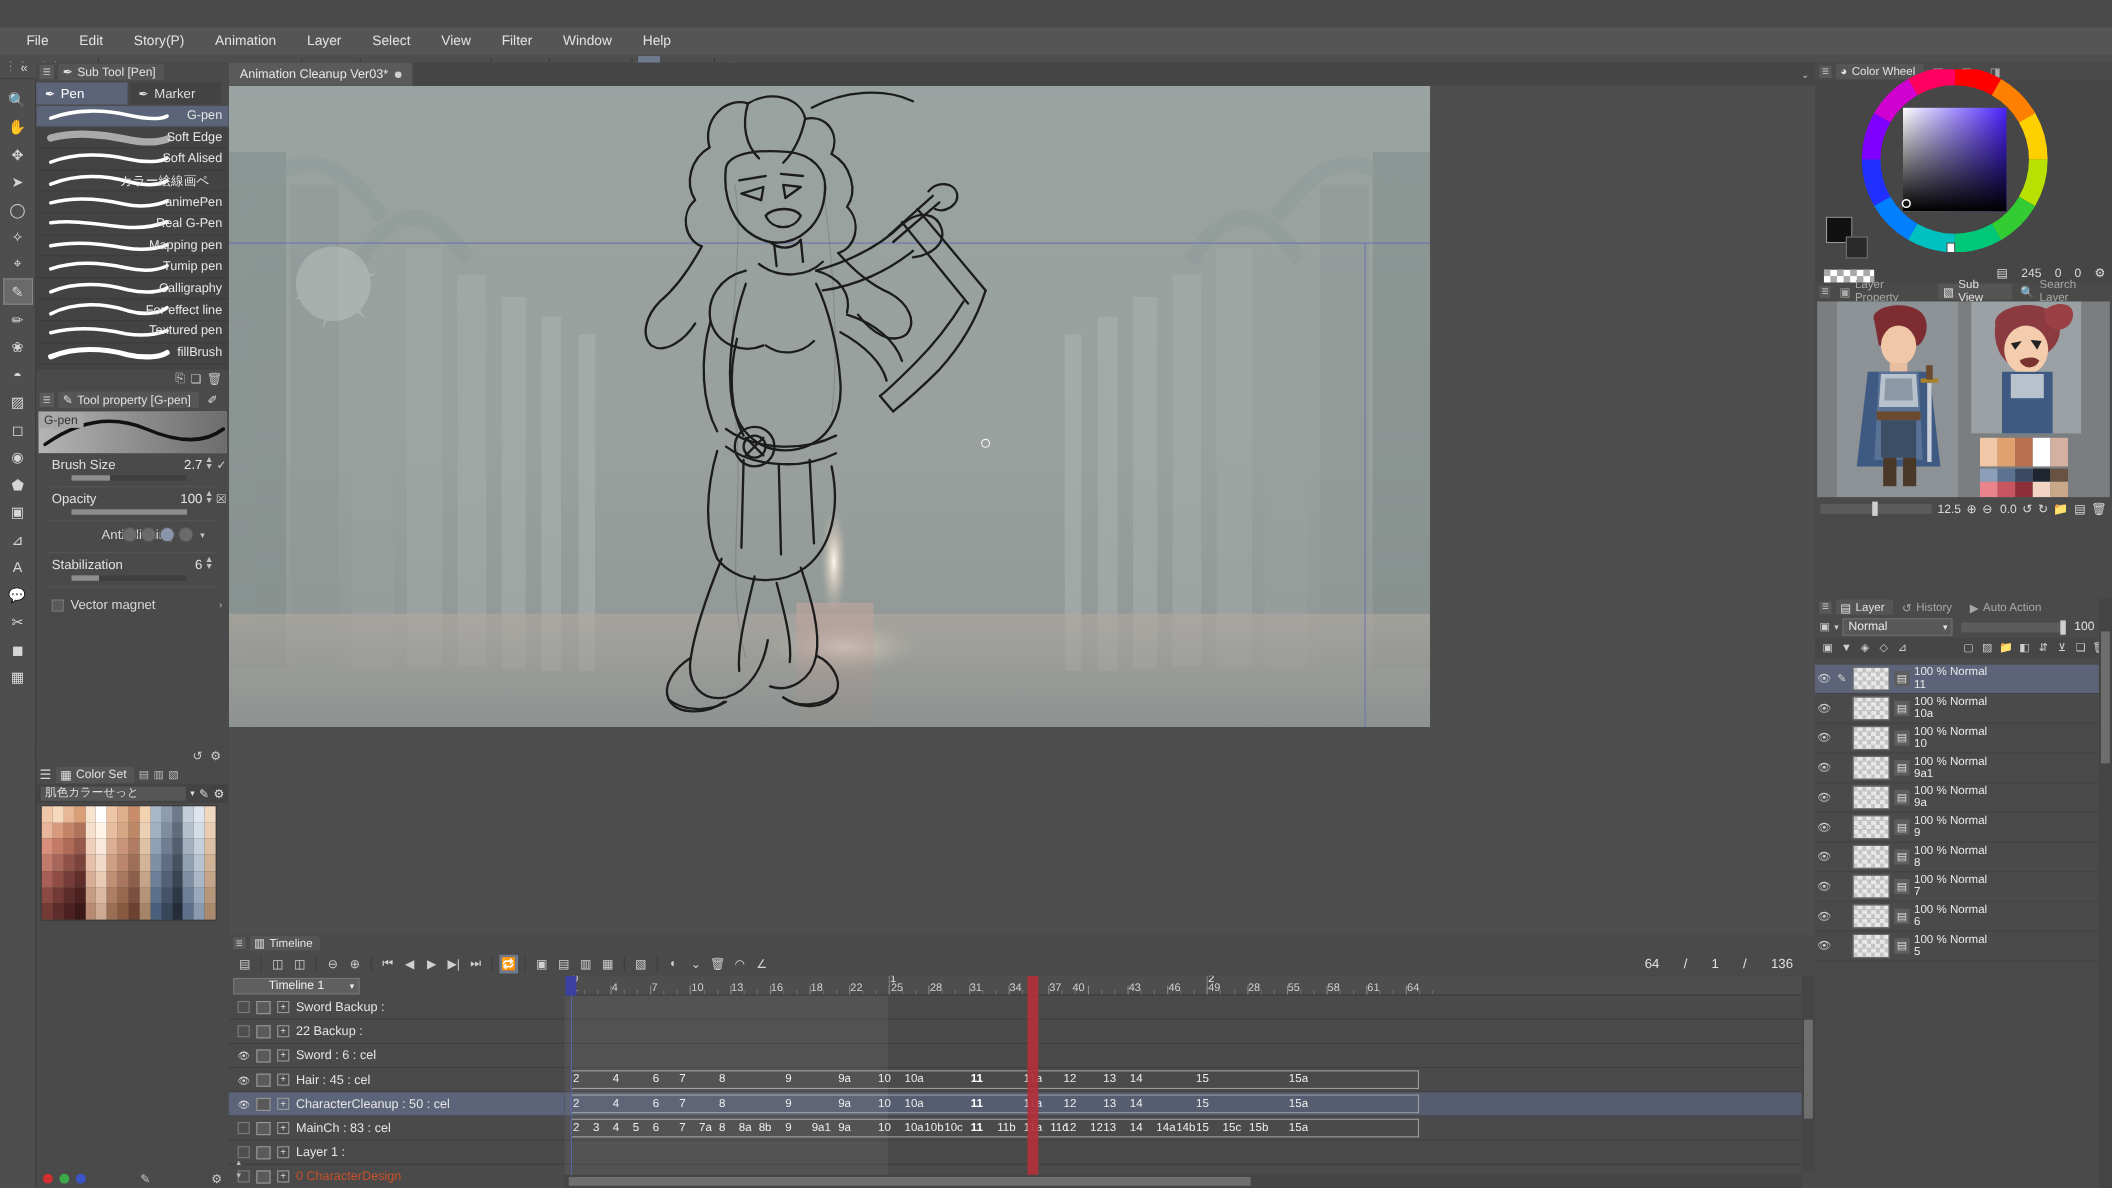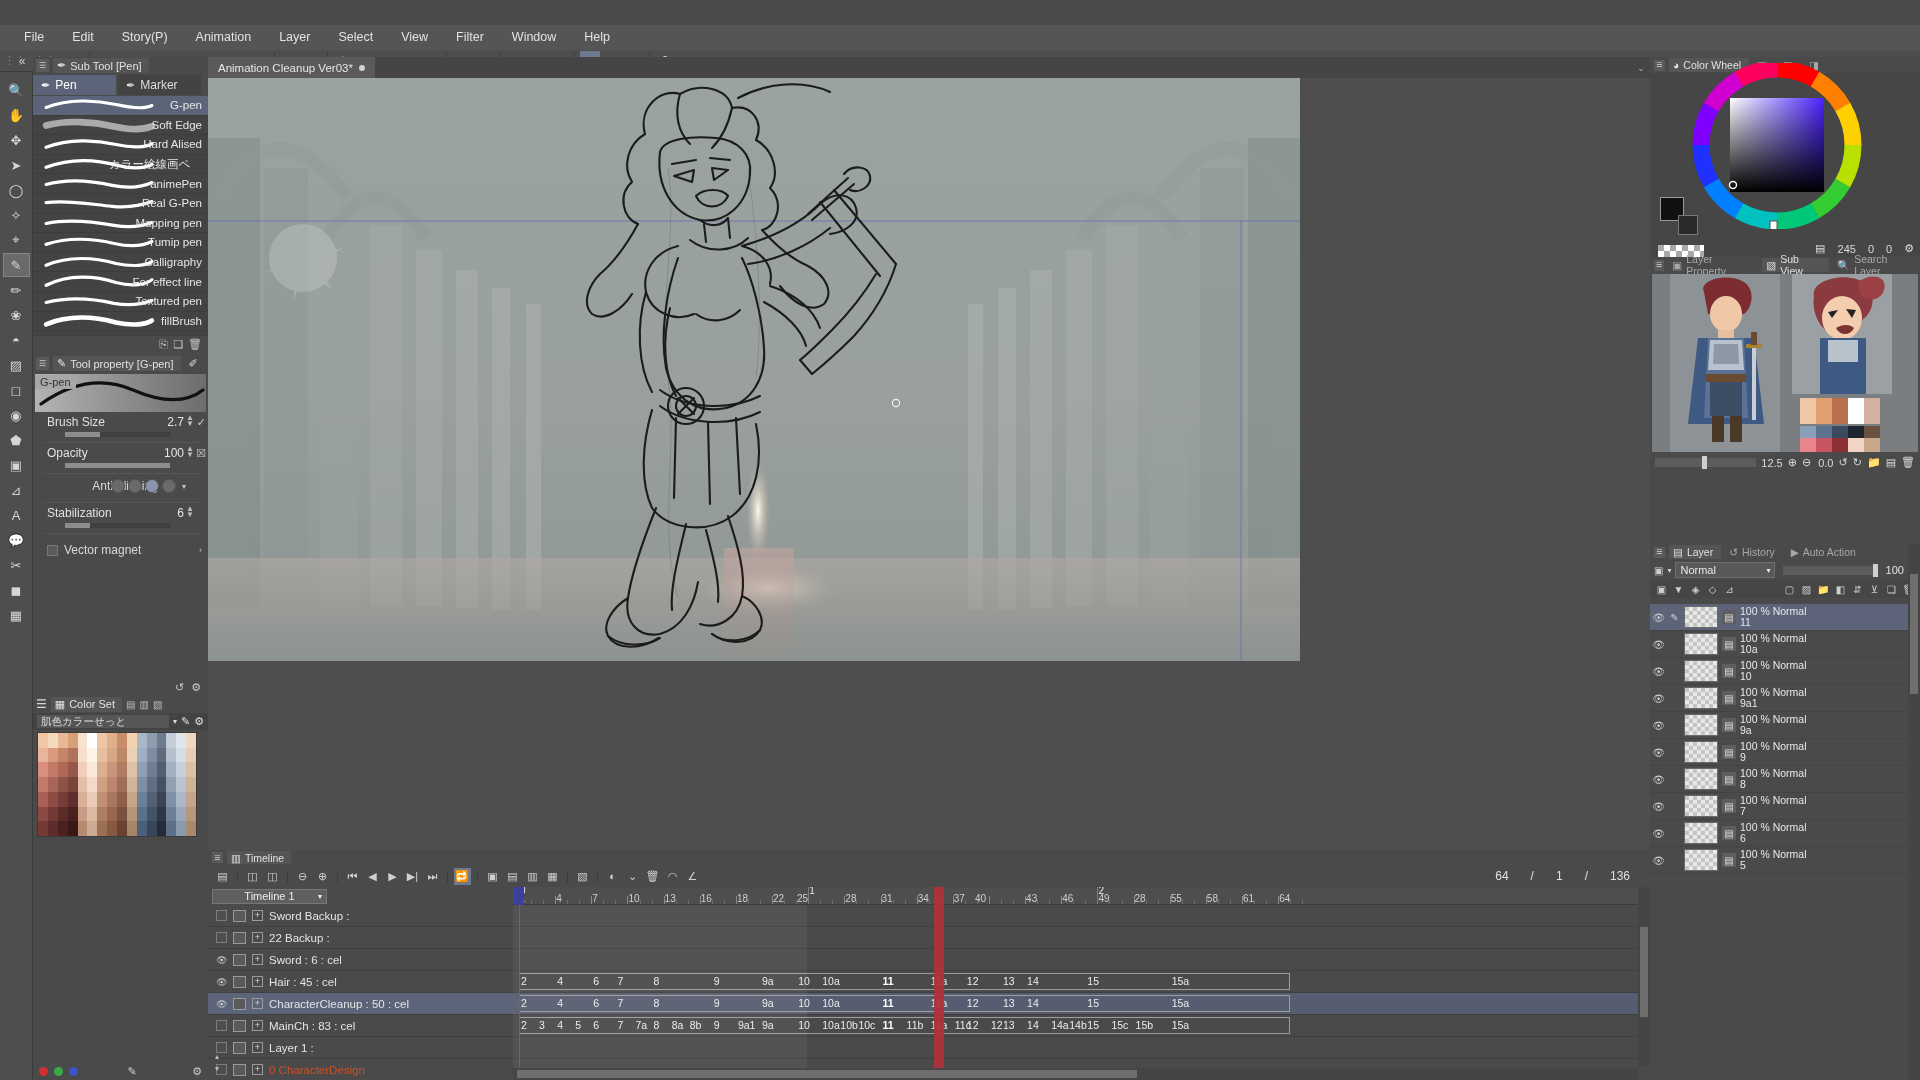--- a/index.html
+++ b/index.html
@@ -323,21 +323,21 @@
         <div class="strow">
           <svg class="stroke" viewBox="0 0 124 18">
             <path d="M6 9 C28 3, 56 5, 78 10 C96 14, 110 13, 118 10" stroke="rgba(255,255,255,.55)" stroke-width="7" fill="none" stroke-linecap="round"></path>
           </svg>
           <span class="nm">Soft Edge</span>
         </div>
         <div class="strow">
           <svg class="stroke" viewBox="0 0 124 18">
             <path d="M6 12 C30 3, 58 4, 80 9 C98 13, 112 12, 118 8" stroke="#ffffff" stroke-width="3.4" fill="none" stroke-linecap="round"></path>
           </svg>
-          <span class="nm">Hard Alised</span>
+          <span class="nm">Soft Alised</span>
         </div>
         <div class="strow">
           <svg class="stroke" viewBox="0 0 124 18">
             <path d="M6 12 C32 2, 60 4, 82 10 C98 14, 110 13, 118 9" stroke="#ffffff" stroke-width="3.4" fill="none" stroke-linecap="round"></path>
           </svg>
           <span class="nm">カラー絵線画ペ゙</span>
         </div>
         <div class="strow">
           <svg class="stroke" viewBox="0 0 124 18">
             <path d="M6 10 C28 4, 54 6, 76 11 C94 15, 110 12, 118 8" stroke="#ffffff" stroke-width="3.4" fill="none" stroke-linecap="round"></path>
@@ -1232,21 +1232,21 @@
             <div class="minor" style="left: 198.8px;"></div>
             <div class="minor" style="left: 210.85px;"></div>
             <div class="tk" style="left: 223.9px;">18</div>
             <div class="major" style="left: 222.9px;"></div>
             <div class="minor" style="left: 234.95px;"></div>
             <div class="minor" style="left: 247px;"></div>
             <div class="tk" style="left: 260.05px;">22</div>
             <div class="major" style="left: 259.05px;"></div>
             <div class="minor" style="left: 271.1px;"></div>
             <div class="minor" style="left: 283.15px;"></div>
-            <div class="tk" style="left: 284px;">25</div>
+            <div class="tk" style="left: 297px;">25</div>
             <div class="major" style="left: 295.2px;"></div>
             <div class="minor" style="left: 307.25px;"></div>
             <div class="minor" style="left: 319.3px;"></div>
             <div class="tk" style="left: 332.35px;">28</div>
             <div class="major" style="left: 331.35px;"></div>
             <div class="minor" style="left: 343.4px;"></div>
             <div class="minor" style="left: 355.45px;"></div>
             <div class="tk" style="left: 368.5px;">31</div>
             <div class="major" style="left: 367.5px;"></div>
             <div class="minor" style="left: 379.55px;"></div>

